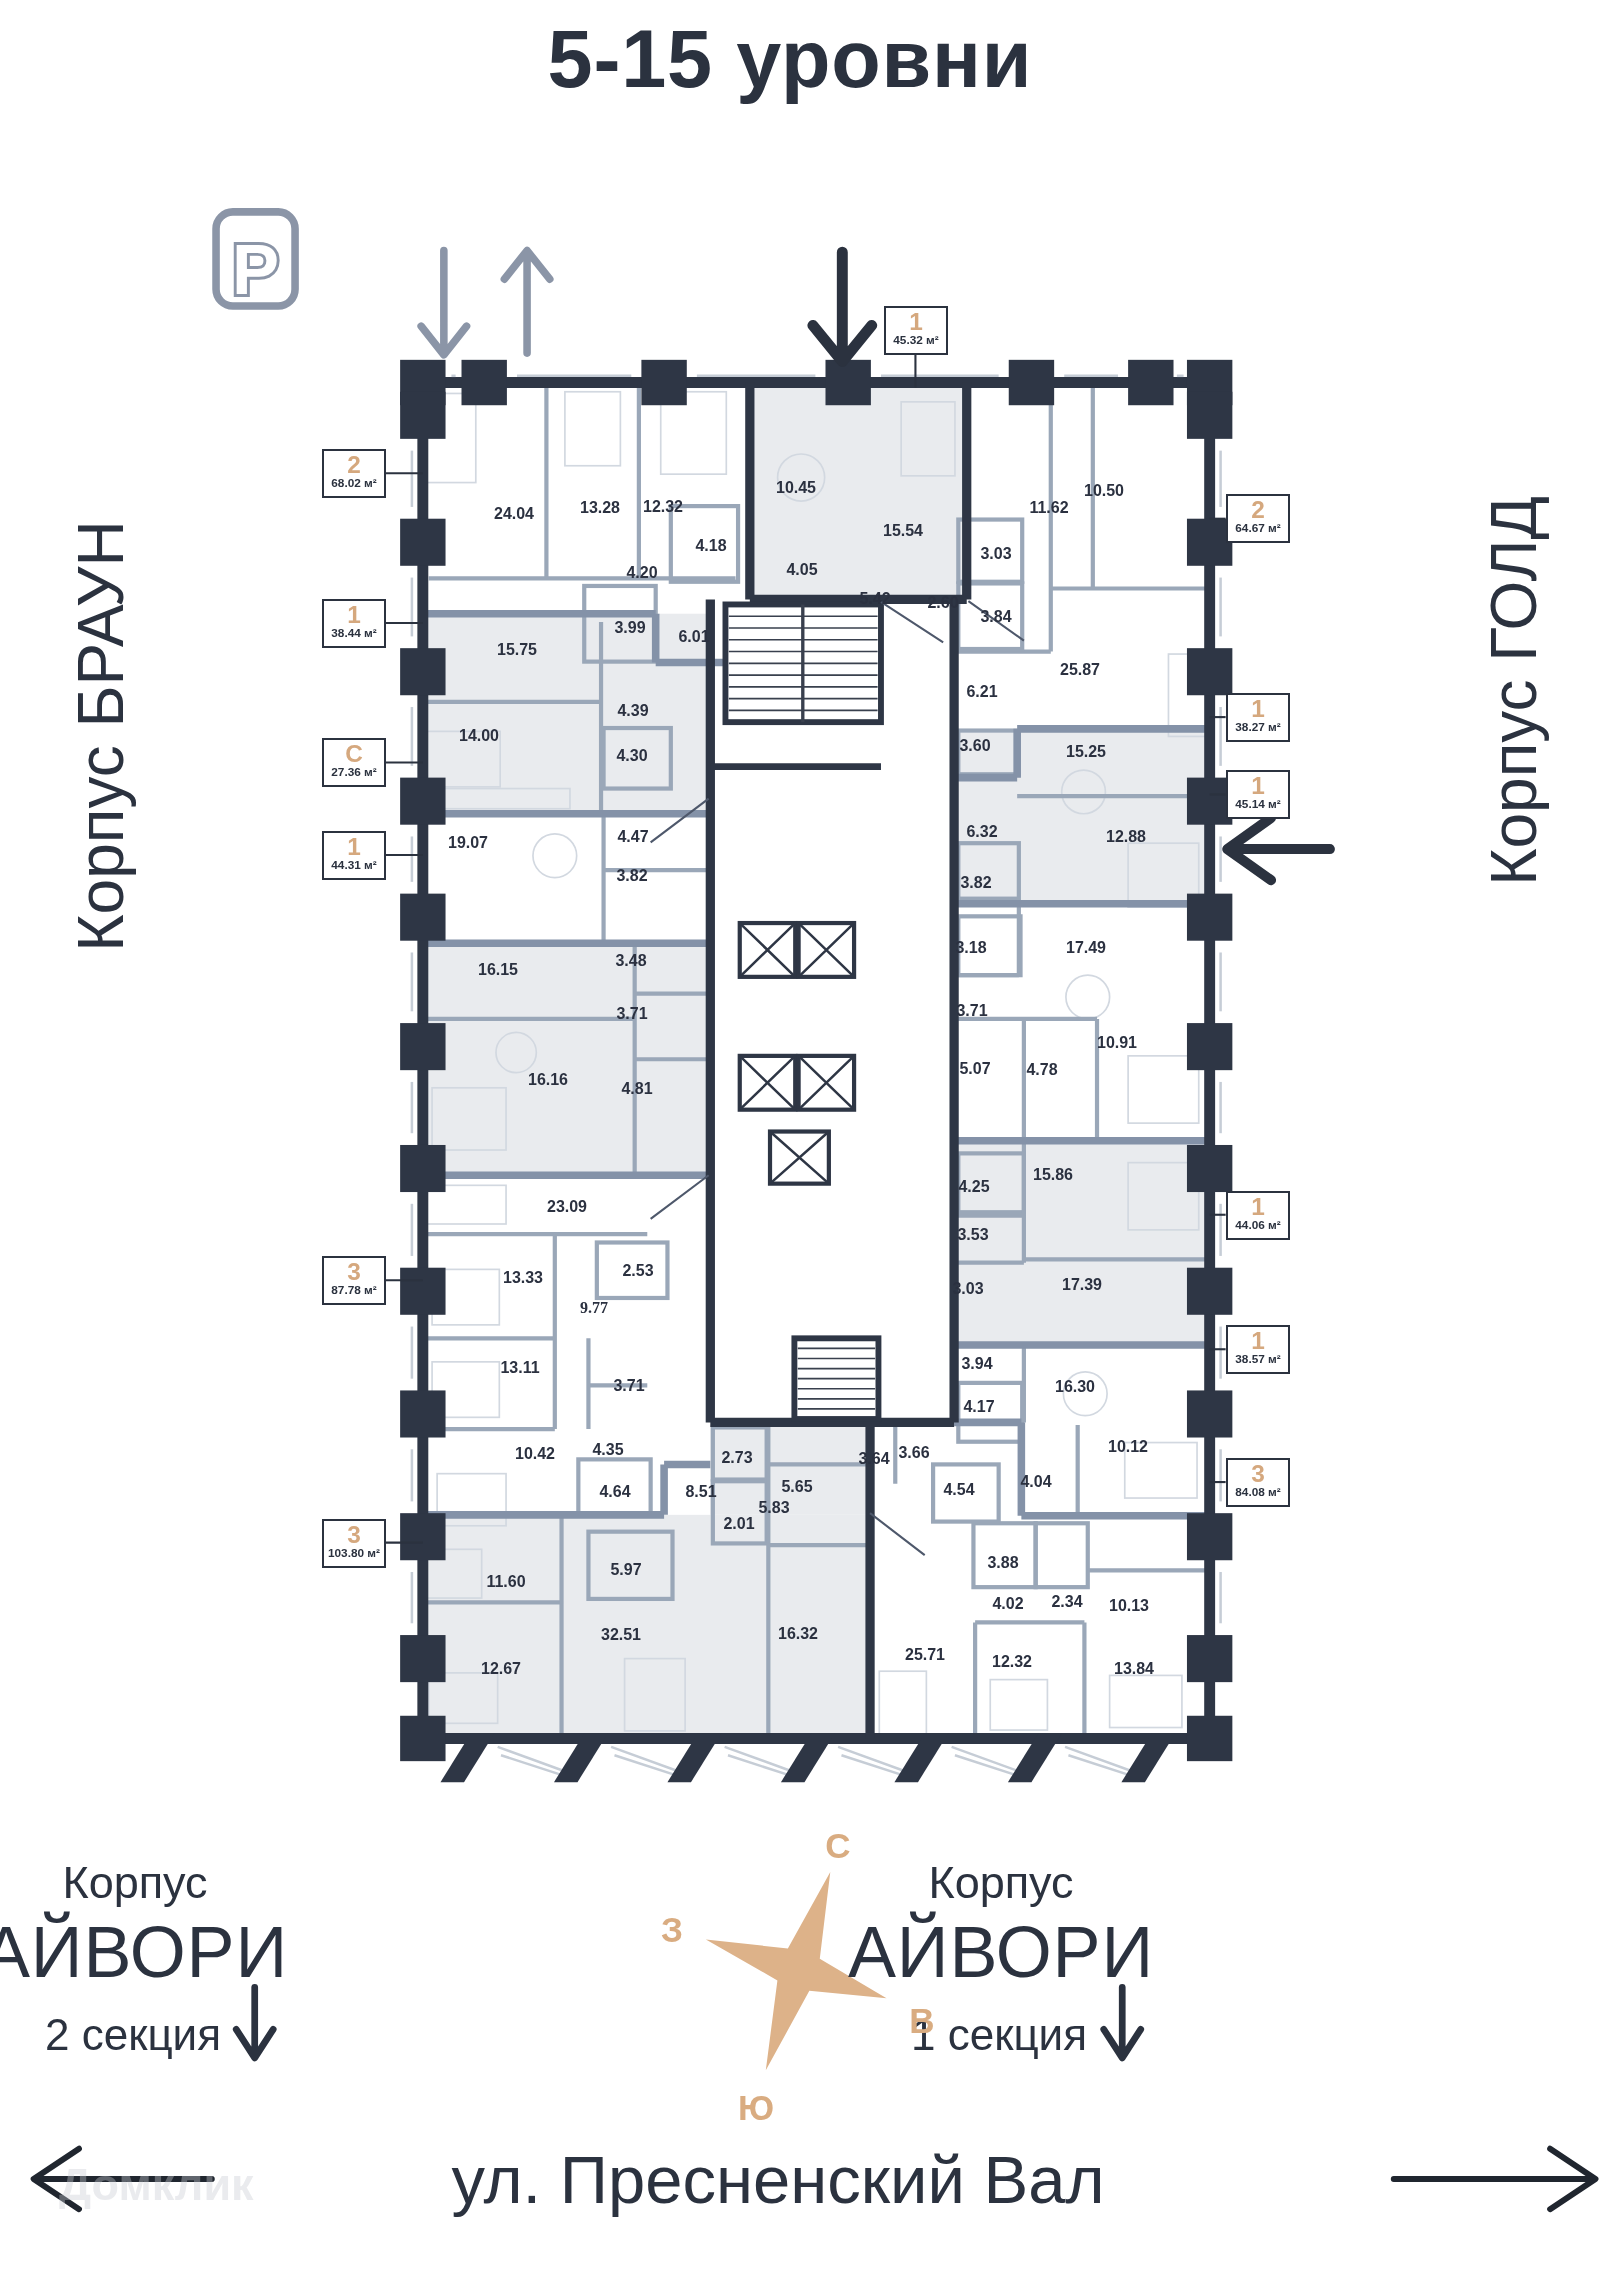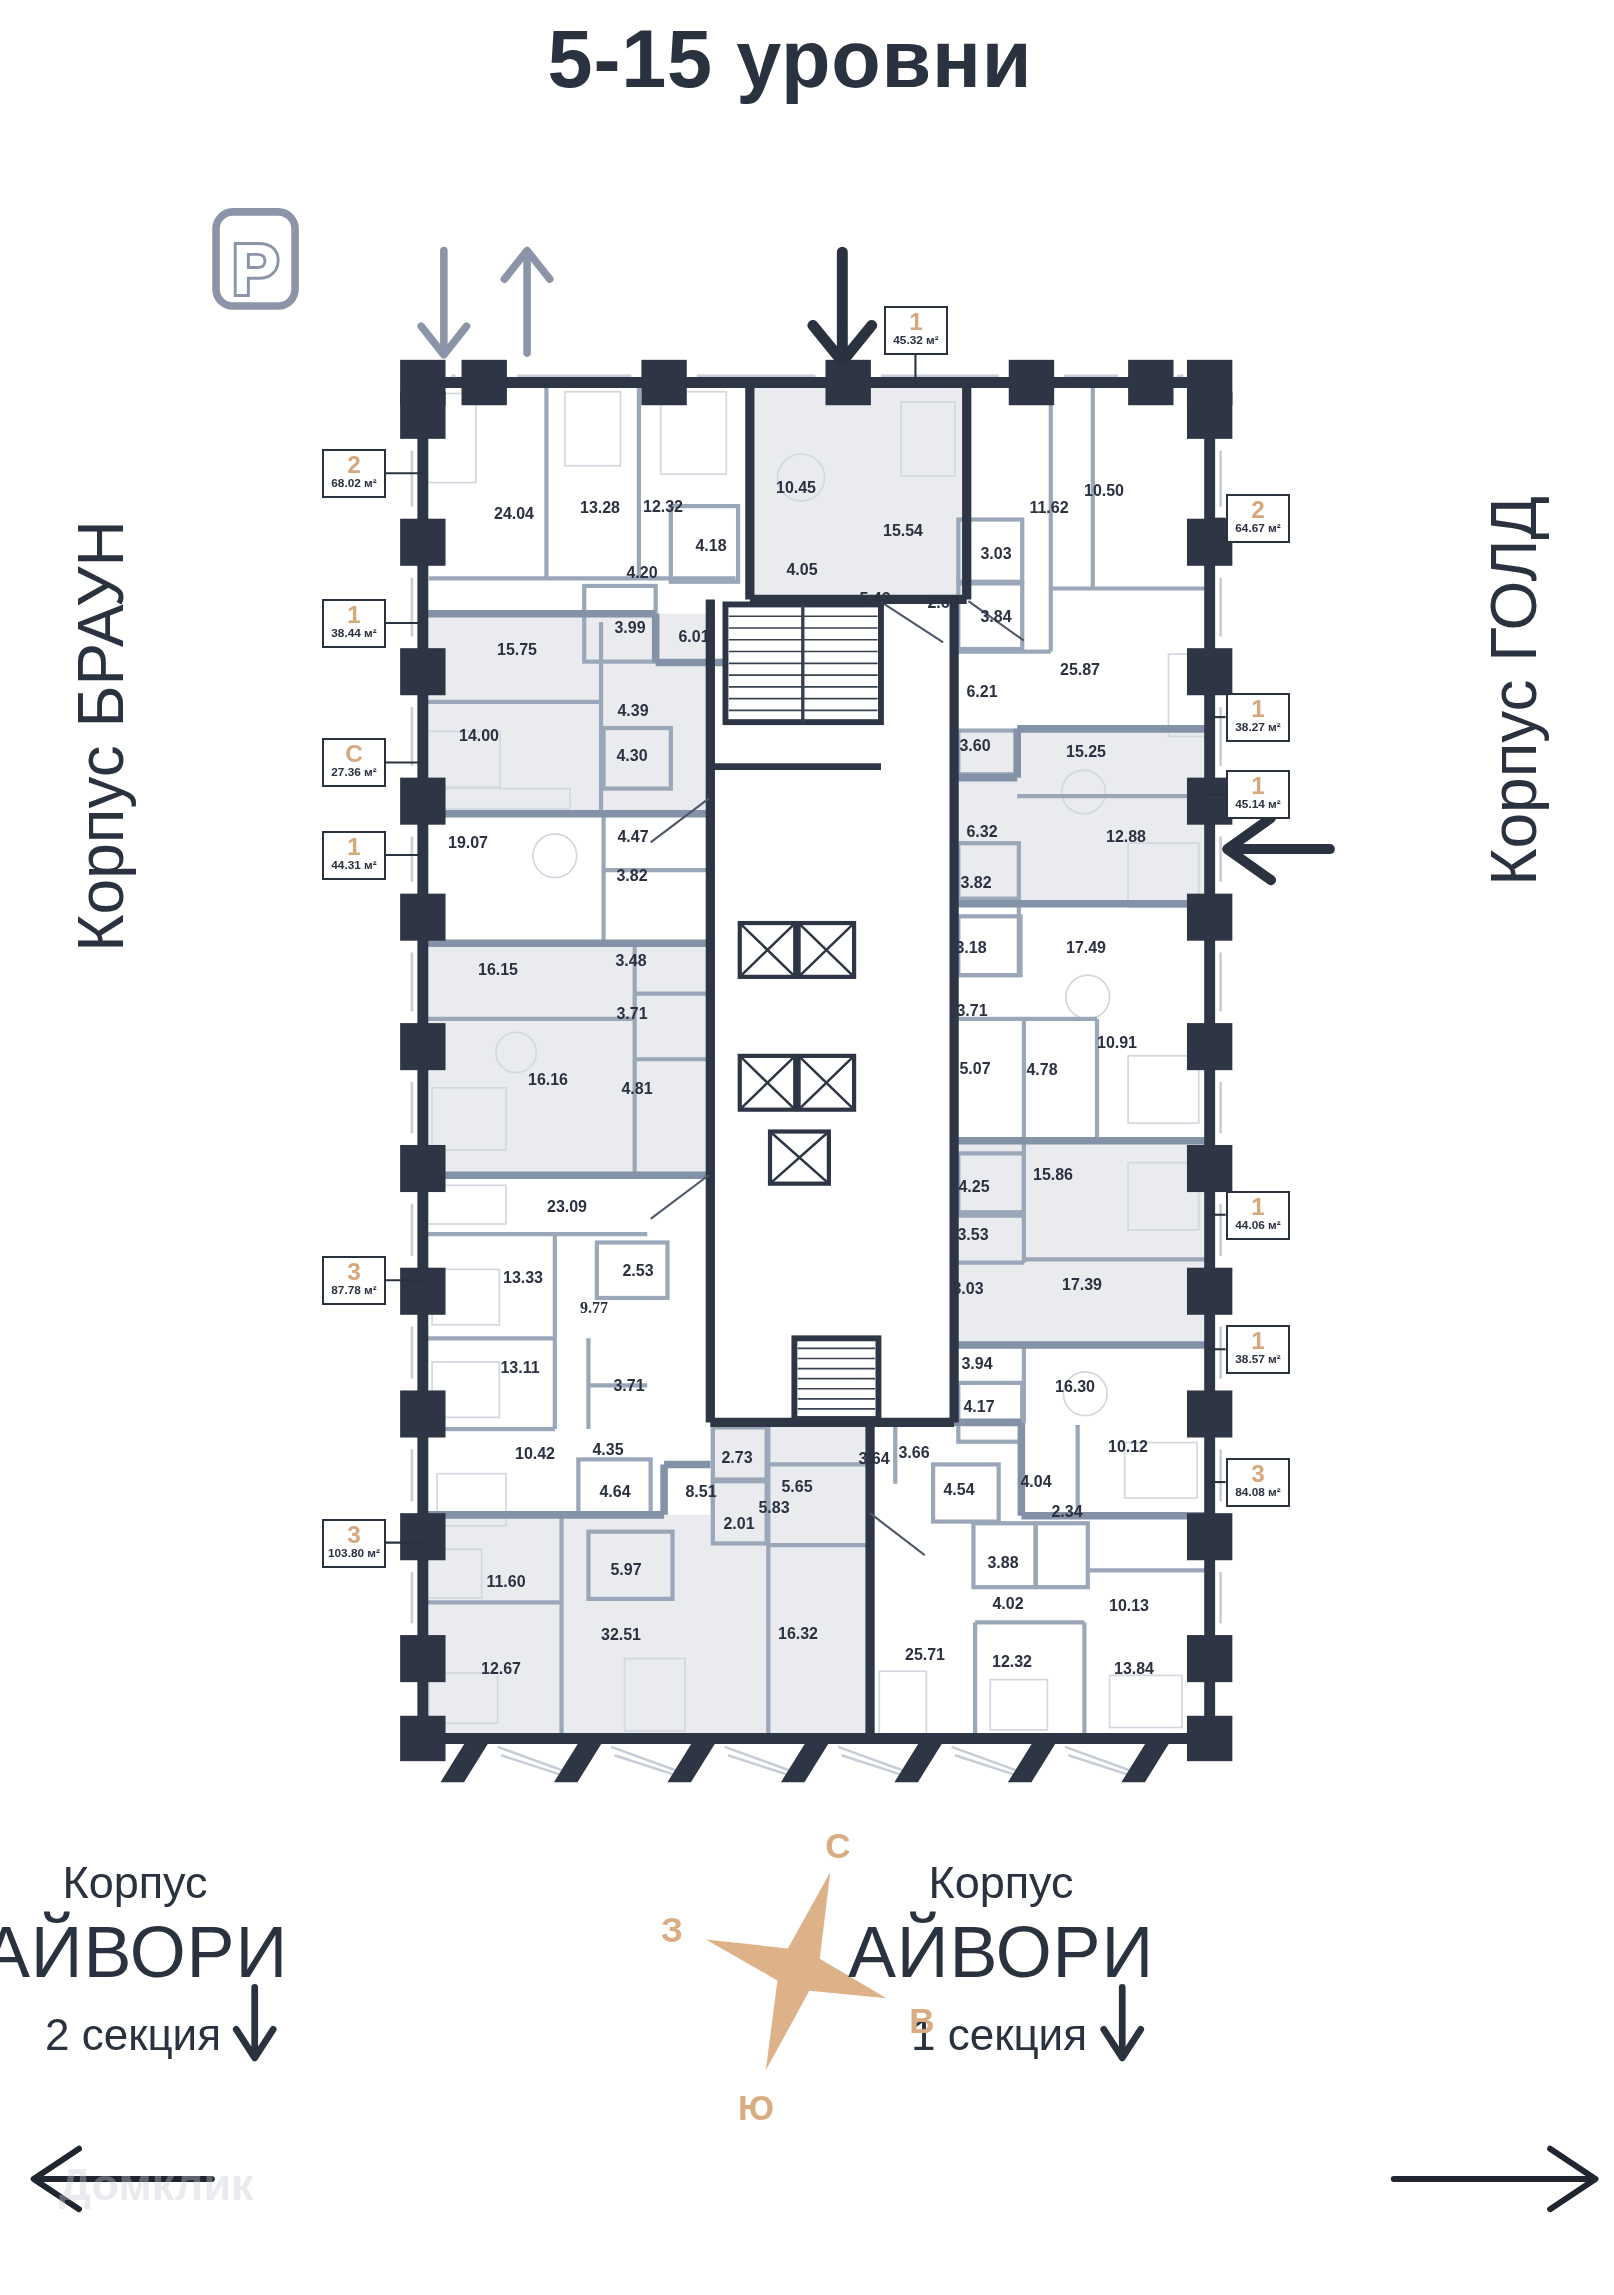--- a/index.html
+++ b/index.html
@@ -277,20 +277,21 @@
 <div class="t vtext" style="left:1514px;top:691px;">Корпус ГОЛД</div>
 
 <div class="t b-small center" style="left:135px;top:1883px;">Корпус</div>
 <div class="t b-big center" style="left:135px;top:1952px;">АЙВОРИ</div>
 <div class="t b-sec center" style="left:133px;top:2035px;">2 секция</div>
 
 <div class="t b-small center" style="left:1001px;top:1883px;">Корпус</div>
 <div class="t b-big center" style="left:1001px;top:1952px;">АЙВОРИ</div>
 <div class="t b-sec center" style="left:999px;top:2035px;">1 секция</div>
 
+<div class="t street center" style="left:778px;top:2179px;">ул. Пресненский Вал</div>
 
 <div class="t cl center" style="left:838px;top:1846px;">С</div>
 <div class="t cl center" style="left:672px;top:1930px;">З</div>
 <div class="t cl center" style="left:922px;top:2021px;">В</div>
 <div class="t cl center" style="left:756px;top:2108px;">Ю</div>
 
 <div class="t watermark" style="left:59px;top:2159px;">Домклик</div>
 
 <div id="callouts">
       <div class="unit-box" style="left: 322px; top: 449px;">
@@ -414,21 +415,21 @@
       <span class="rl" style="left: 1082px; top: 1285px;">17.39</span>
       <span class="rl" style="left: 977px; top: 1364px;">3.94</span>
       <span class="rl" style="left: 1075px; top: 1387px;">16.30</span>
       <span class="rl" style="left: 979px; top: 1407px;">4.17</span>
       <span class="rl" style="left: 1128px; top: 1447px;">10.12</span>
       <span class="rl" style="left: 1036px; top: 1482px;">4.04</span>
       <span class="rl" style="left: 914px; top: 1453px;">3.66</span>
       <span class="rl" style="left: 874px; top: 1459px;">3.64</span>
       <span class="rl" style="left: 959px; top: 1490px;">4.54</span>
       <span class="rl" style="left: 1003px; top: 1555px; margin-top: 8px;">3.88</span>
-      <span class="rl" style="left: 1049px; top: 1512px; padding-left: 36px;">2.34</span>
+      <span class="rl" style="left: 1049px; top: 1602px; padding-left: 36px;">2.34</span>
       <span class="rl" style="left: 1129px; top: 1600px; margin-top: 6px;">10.13</span>
       <span class="rl" style="left: 1008px; top: 1604px;">4.02</span>
       <span class="rl" style="left: 925px; top: 1655px;">25.71</span>
       <span class="rl" style="left: 1012px; top: 1662px;">12.32</span>
       <span class="rl" style="left: 1134px; top: 1669px;">13.84</span>
     </div>
 
 </div>
 
 

